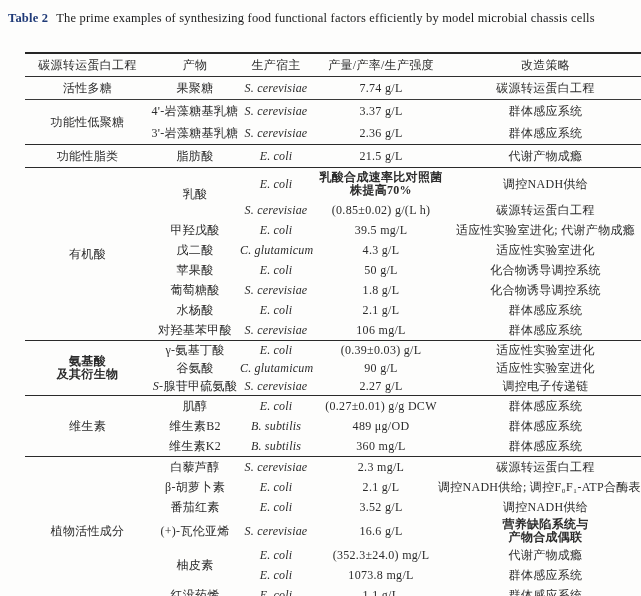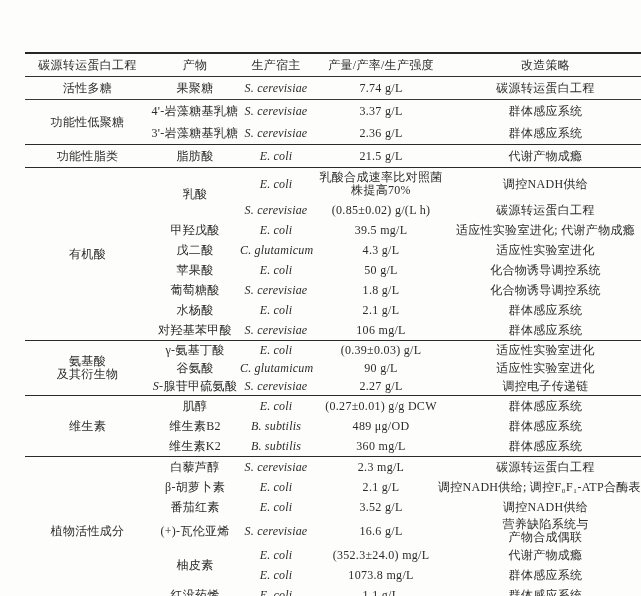--- a/index.html
+++ b/index.html
@@ -22,33 +22,34 @@
     border-top:2.5px solid #262626;
     font-size:12px;
   }
   td,th{padding:0;margin:0;text-align:center;vertical-align:middle;
         white-space:nowrap;font-weight:normal;color:#2b2b2b;letter-spacing:0.3px;}
   thead th{height:22px;border-bottom:1.2px solid #2f2f2f;}
   tr.gstart td{border-top:1.7px solid #2a2a2a;}
   tr.gstart.thin td{border-top:1.1px solid #3a3a3a;}
 
   .host{font-style:italic;letter-spacing:0.2px;}
-  .two-line{line-height:13px;display:inline-block;white-space:nowrap;}
+  .two-line{line-height:13px;display:inline-block;white-space:nowrap;font-weight:bold;}
   .two-line span{display:block;}
   
   tr.h22 td{height:22px;} tr.h20 td{height:20px;} tr.h18 td{height:18px;}
   tr.h32 td{height:32px;} tr.h28 td{height:28px;}
   
   td.rel{position:relative;}
   td.rel .oc{position:absolute;left:50%;top:50%;transform:translate(-50%,-50%);white-space:nowrap;}
 </style>
 </head>
 <body>
 
 <div class="titles">
+  <div class="title-en"><span class="tlabel">Table 2</span><span>The prime examples of synthesizing food functional factors efficiently by model microbial chassis cells</span></div>
 </div>
 
 <table class="main">
   <colgroup>
     <col style="width:125px">
       <col style="width:90px">
       <col style="width:72px">
       <col style="width:138px">
       <col style="width:191px">
   </colgroup>

